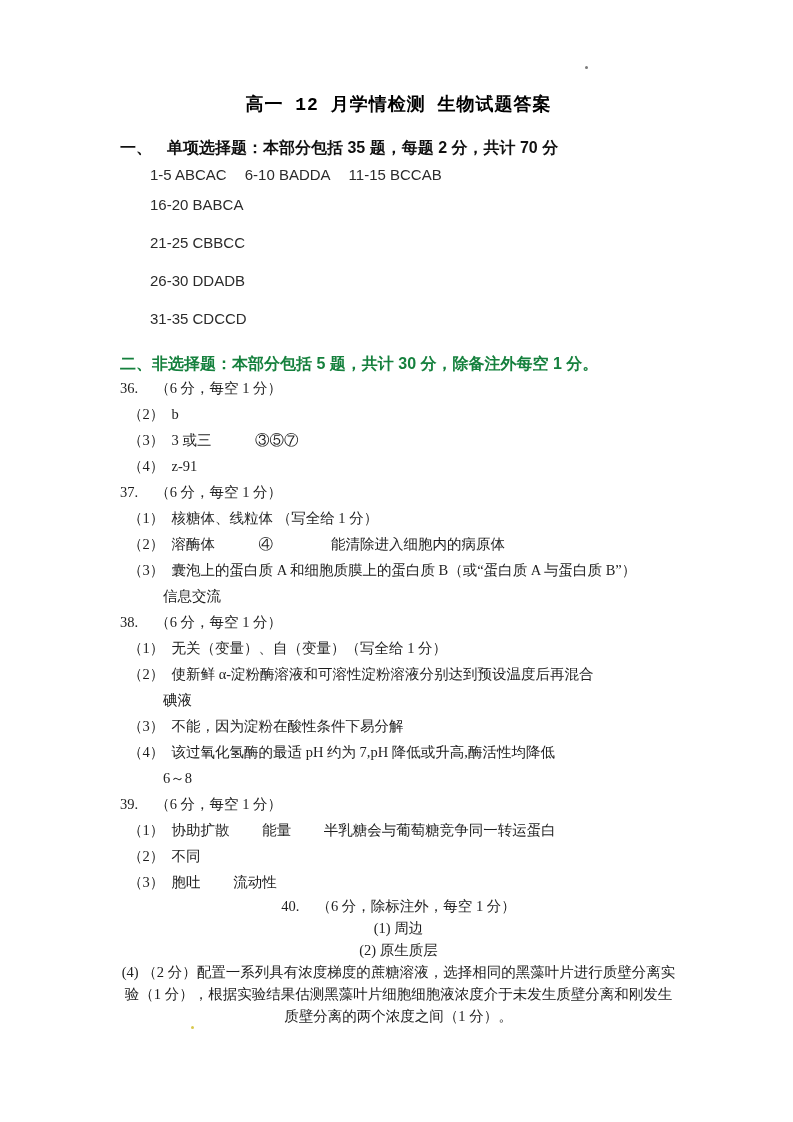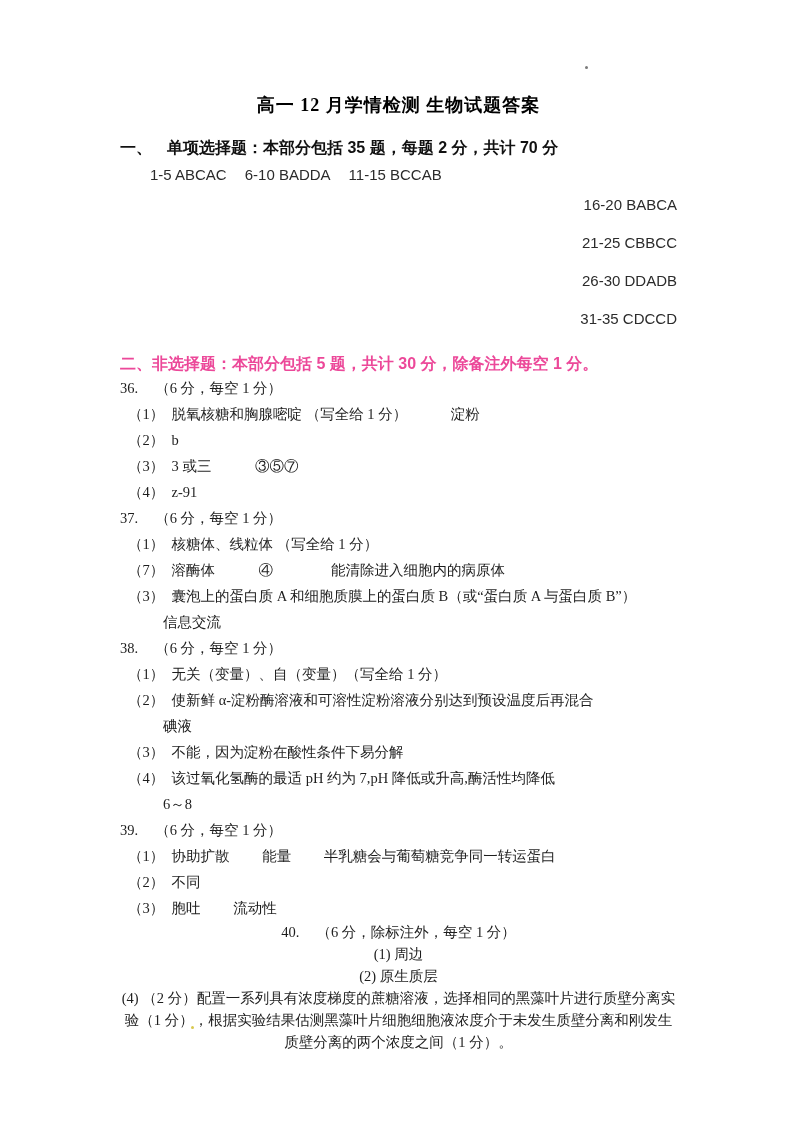--- a/index.html
+++ b/index.html
@@ -16,21 +16,21 @@
     font-family: "Liberation Serif", "DejaVu Serif", serif;
     color: #1d1d1d;
   }
   .content {
     position: absolute;
     left: 120px;
     top: 94px;
     width: 557px;
   }
   .doc-title {
-    font-family: Liberation Serif, serif;
+    font-family: Liberation Mono, monospace;
     font-weight: bold;
     font-size: 18px;
     line-height: 22px;
     letter-spacing: 1px;
     text-align: center;
     color: #000000;
   }
   .s1-heading {
     margin-top: 21px;
     font-family: "Liberation Sans", "DejaVu Sans", sans-serif;
@@ -43,31 +43,30 @@
   .s1-heading .sec-num { margin-right: 15px; }
   .answer-rows { }
   .answer-row {
     font-family: "Liberation Sans", "DejaVu Sans", sans-serif;
     font-size: 15px;
     line-height: 20px;
     color: #2b2b2b;
     display: flex;
     gap: 18px;
     padding-left: 30px;
-    text-align: right;
   }
   .answer-row.first { margin-top: 6px; }
   .answer-row.second { margin-top: 10px; flex-direction: column; }
   .s2-heading {
     margin-top: 24px;
     font-family: "Liberation Sans", "DejaVu Sans", sans-serif;
     font-weight: bold;
     font-size: 16px;
     line-height: 22px;
-    color: #ec4899;
+    color: #15803d;
   }
   .questions { margin-top: 0px; }
   .question { font-size: 14.5px; }
   .q-header {
     line-height: 26px;
     white-space: pre-wrap;
   }
   .q-num { margin-right: 17px; }
   .line {
     line-height: 26px;
@@ -124,29 +123,28 @@
           <span>26-30 DDADB</span>
           <span>31-35 CDCCD</span>
         </div>
       </div>
 
     <div class="s2-heading">二、非选择题：本部分包括 5 题，共计 30 分，除备注外每空 1 分。</div>
 
     <div class="questions">
         <div class="question">
           <div class="q-header"><span class="q-num">36.</span><span>（6 分，每空 1 分）</span></div>
-          <div class="line indent-1">（1）  脱氧核糖和胸腺嘧啶 （写全给 1 分）　　　淀粉</div>
           <div class="line indent-1">（2）  b</div>
           <div class="line indent-1">（3）  3 或三　　　③⑤⑦</div>
           <div class="line indent-1">（4）  z-91</div>
         </div>
         <div class="question">
           <div class="q-header"><span class="q-num">37.</span><span>（6 分，每空 1 分）</span></div>
           <div class="line indent-1">（1）  核糖体、线粒体 （写全给 1 分）</div>
-          <div class="line indent-1">（7）  溶酶体　　　④　　　　能清除进入细胞内的病原体</div>
+          <div class="line indent-1">（2）  溶酶体　　　④　　　　能清除进入细胞内的病原体</div>
           <div class="line indent-1">（3）  囊泡上的蛋白质 A 和细胞质膜上的蛋白质 B（或“蛋白质 A 与蛋白质 B”）</div>
           <div class="line indent-2">信息交流</div>
         </div>
         <div class="question">
           <div class="q-header"><span class="q-num">38.</span><span>（6 分，每空 1 分）</span></div>
           <div class="line indent-1">（1）  无关（变量）、自（变量）（写全给 1 分）</div>
           <div class="line indent-1">（2）  使新鲜 α-淀粉酶溶液和可溶性淀粉溶液分别达到预设温度后再混合</div>
           <div class="line indent-2">碘液</div>
           <div class="line indent-1">（3）  不能，因为淀粉在酸性条件下易分解</div>
           <div class="line indent-1">（4）  该过氧化氢酶的最适 pH 约为 7,pH 降低或升高,酶活性均降低</div>

